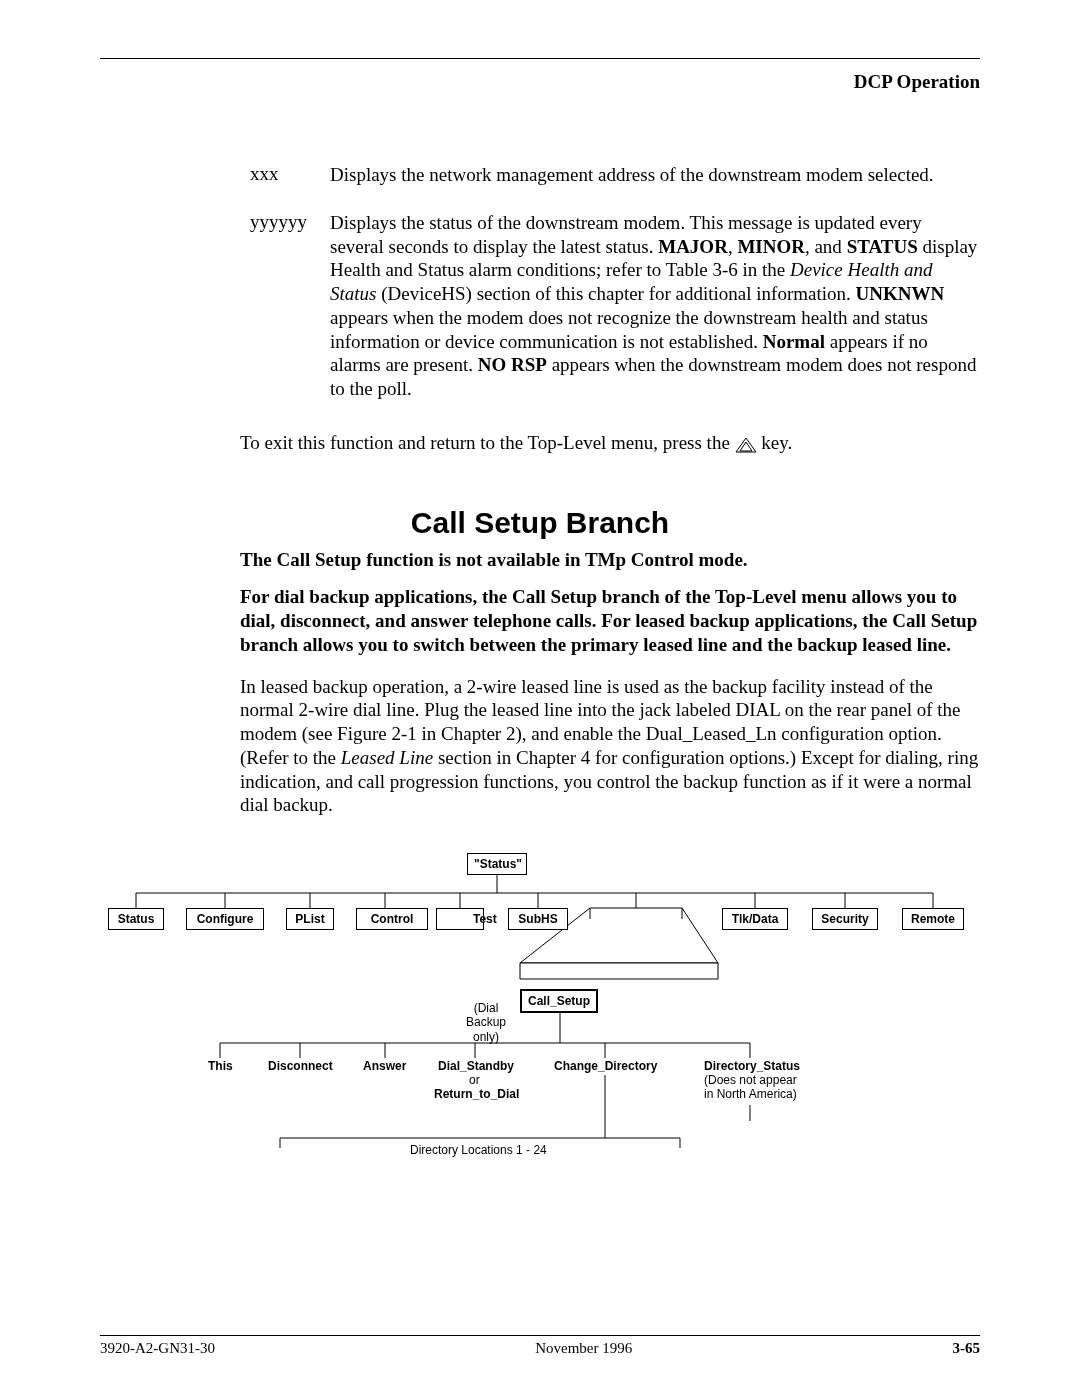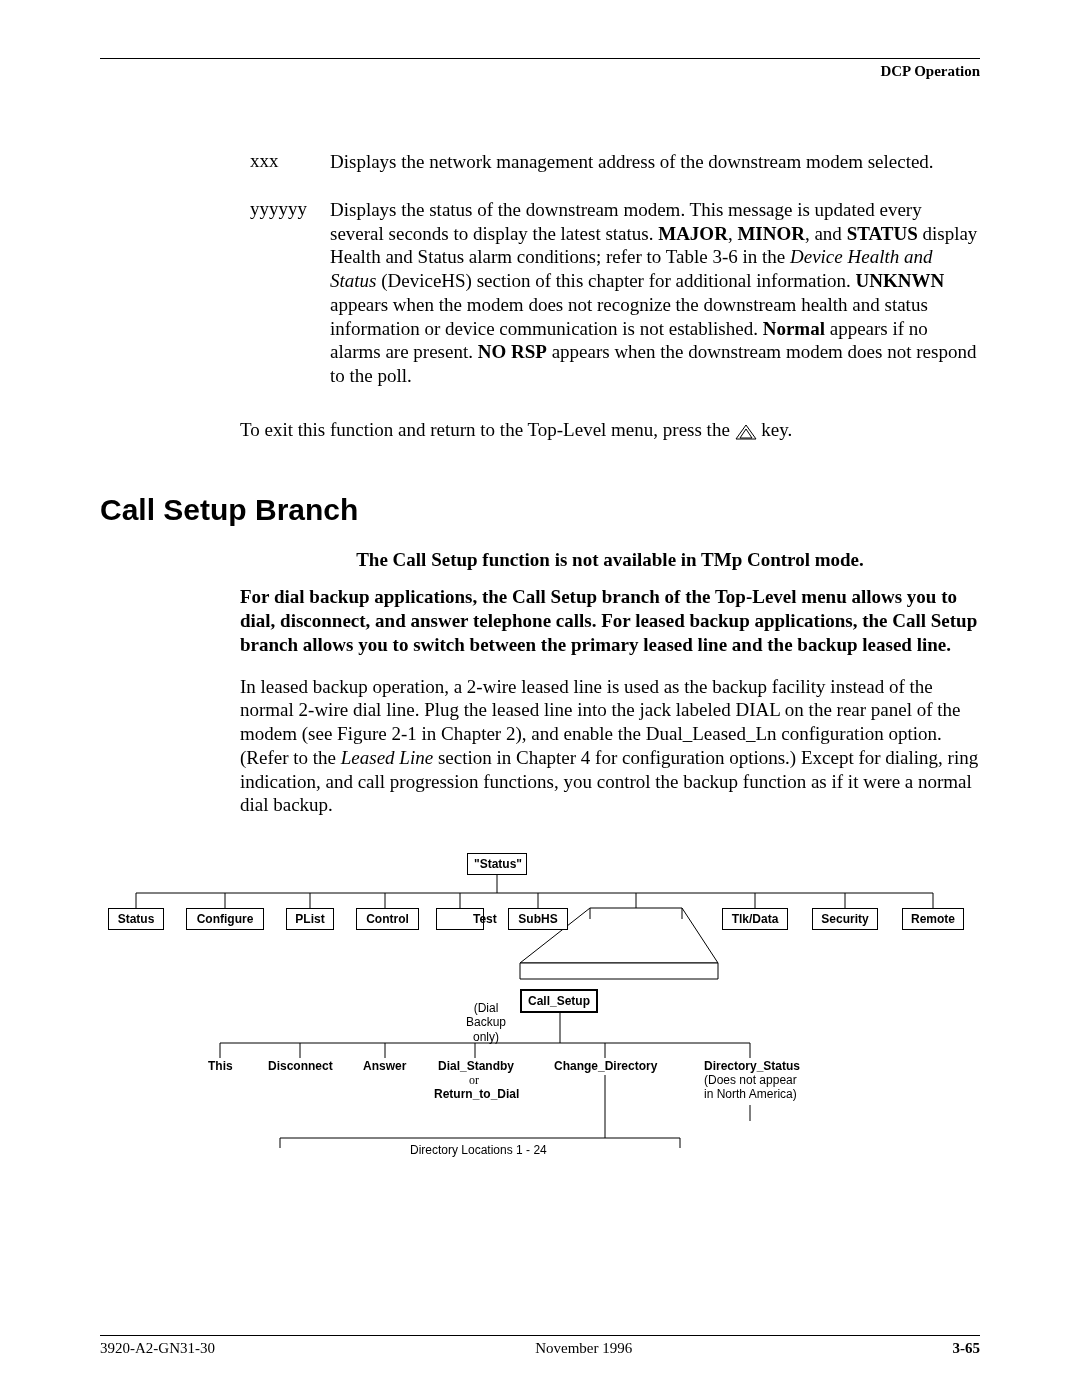--- a/index.html
+++ b/index.html
@@ -16,22 +16,22 @@
     padding: 48px 100px 40px 100px;
   }
   .header-line {
     border-top: 1px solid #000;
     margin-top: 10px;
   }
   .header-right {
     text-align: right;
     font-family: "Times New Roman", serif;
     font-weight: bold;
-    font-size: 15px;
-    margin-top: 4px;
+    font-size: 19px;
+    margin-top: 12px;
   }
   .content {
     margin-top: 70px;
   }
   .indent {
     margin-left: 140px;
   }
   .para1 {
     font-size: 19px;
     margin-bottom: 28px;
@@ -57,28 +57,28 @@
     font-size: 19px;
     margin-left: 140px;
     margin-bottom: 10px;
     line-height: 1.25;
   }
   h2.section {
     font-family: Arial, Helvetica, sans-serif;
     font-size: 30px;
     font-weight: bold;
     margin-top: 50px;
-    margin-bottom: 22px;
+    margin-bottom: 9px;
+    text-align: center;
   }
   .bold-note {
     font-weight: bold;
     margin-left: 140px;
     font-size: 19px;
     margin-bottom: 14px;
-    text-align: center;
   }
   .diagram {
     position: relative;
     margin-top: 36px;
     width: 880px;
     height: 360px;
     font-family: Arial, Helvetica, sans-serif;
   }
   .box {
     position: absolute;
@@ -204,38 +204,38 @@
         <line x1="580" y1="285" x2="580" y2="295" stroke="#000"></line>
 
         <line x1="650" y1="252" x2="650" y2="268" stroke="#000"></line>
       </svg>
 
       <div class="box" style="left:367px; top:0; width:60px;">"Status"</div>
 
       <div class="box" style="left:8px;   top:55px; width:56px;">Status</div>
       <div class="box" style="left:86px;  top:55px; width:78px;">Configure</div>
       <div class="box" style="left:186px; top:55px; width:48px;">PList</div>
-      <div class="box" style="left:256px; top:55px; width:63px;">Control</div>
+      <div class="box" style="left:256px; top:55px; width:72px;">Control</div>
       <div class="box" style="left:336px; top:55px; width:48px;padding-left:36px;">Test</div>
       <div class="box" style="left:408px; top:55px; width:60px;">SubHS</div>
       <div class="box" style="left:622px; top:55px; width:66px;">Tlk/Data</div>
       <div class="box" style="left:712px; top:55px; width:66px;">Security</div>
       <div class="box" style="left:802px; top:55px; width:62px;">Remote</div>
 
       <div class="box" style="left:420px; top:136px; width:78px; border-width:2px;">Call_Setup</div>
 
       <div class="label" style="left:358px; top:128px; width:56px; white-space:pre;margin-top:20px;">(Dial
 Backup
 only)</div>
 
       <div class="label label-bold" style="left:108px; top:206px;">This</div>
       <div class="label label-bold" style="left:168px; top:206px;">Disconnect</div>
       <div class="label label-bold" style="left:263px; top:206px;">Answer</div>
       <div class="label label-bold" style="left:338px; top:206px;">Dial_Standby</div>
-      <div class="label" style="left:369px; top:220px;font-family:Liberation Serif, serif;">or</div>
+      <div class="label" style="left:369px; top:220px;">or</div>
       <div class="label label-bold" style="left:334px; top:234px;">Return_to_Dial</div>
       <div class="label label-bold" style="left:454px; top:206px;">Change_Directory</div>
       <div class="label label-bold" style="left:604px; top:206px;">Directory_Status</div>
       <div class="label" style="left:604px; top:220px; white-space:pre;">(Does not appear
 in North America)</div>
 
       <div class="label" style="left:310px; top:290px;">Directory Locations 1 - 24</div>
     </div>
   </div>
 

